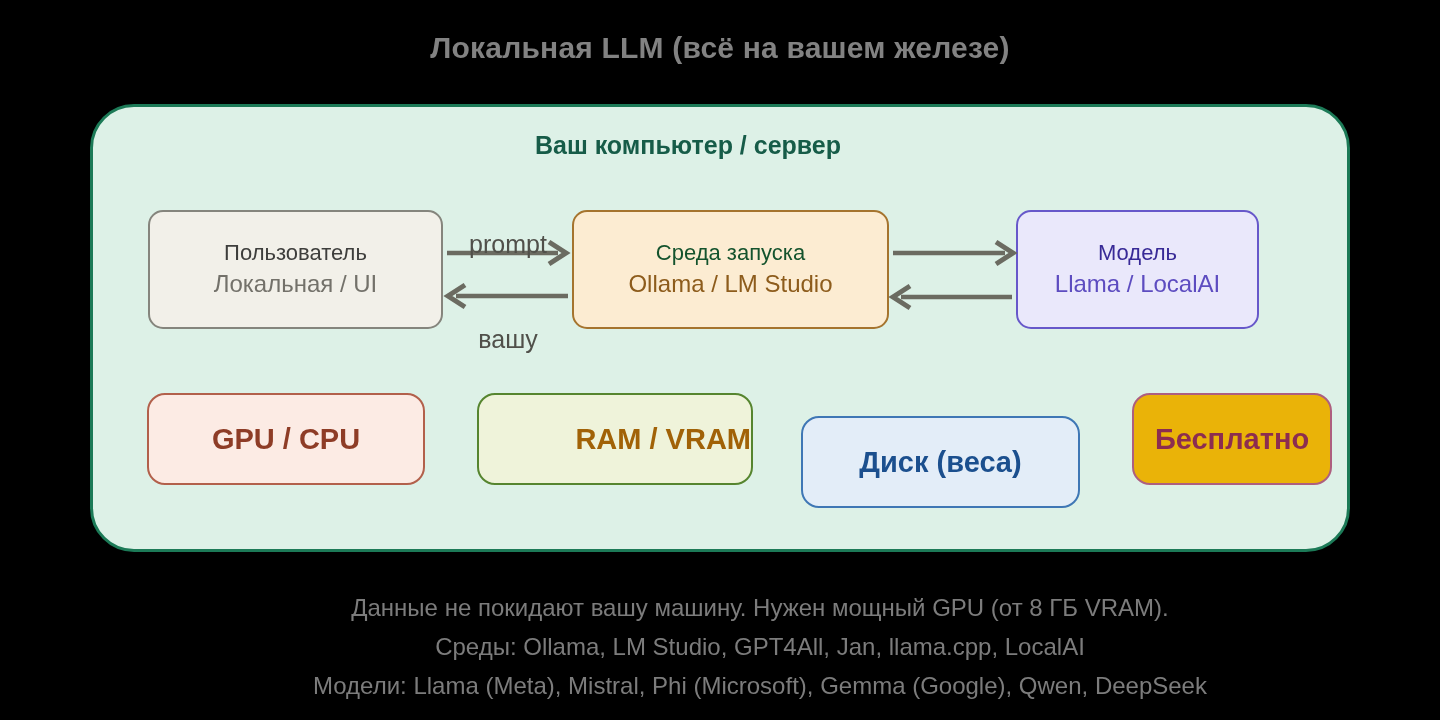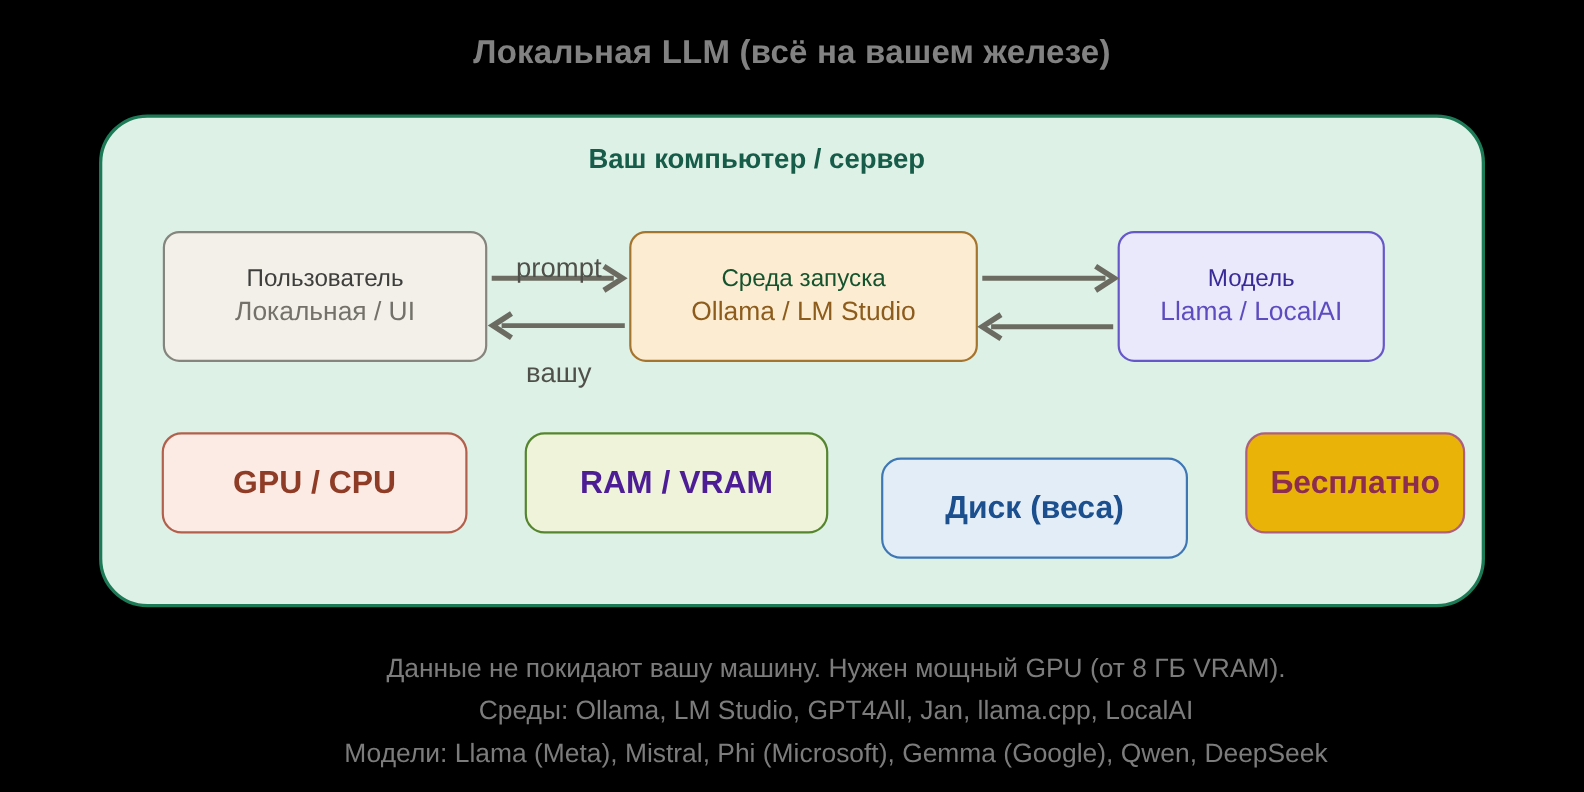--- a/index.html
+++ b/index.html
@@ -113,21 +113,21 @@
       <polyline points="910,286 893,297 910,308" stroke-width="5"></polyline>
     </g>
   </svg>
 
   <div class="arrow-label arrow-label-prompt" style="color: rgb(80, 80, 74);">prompt</div>
   <div class="arrow-label arrow-label-answer" style="color: rgb(80, 80, 74);">вашу</div>
 
   <div class="feature feature-gpu" style="background: rgb(252, 235, 228); border-color: rgb(178, 96, 75); color: rgb(142, 60, 38);">
     <span>GPU / CPU</span>
   </div>
-  <div class="feature feature-ram" style="background: rgb(239, 243, 218); border-color: rgb(86, 133, 47); color: #4c1d95;">
+  <div class="feature feature-ram" style="background: rgb(239, 243, 218); border-color: rgb(86, 133, 47); color: #a16207; justify-content: flex-end;">
     <span>RAM / VRAM</span>
   </div>
   <div class="feature feature-disk" style="background: rgb(227, 237, 248); border-color: rgb(63, 119, 181); color: rgb(27, 79, 142); margin-top: 23px;">
     <span>Диск (веса)</span>
   </div>
   <div class="feature feature-free" style="background: #eab308; border-color: rgb(173, 95, 127); color: rgb(140, 45, 80);">
     <span>Бесплатно</span>
   </div>
 
   <div class="footer" style="color: rgb(124, 124, 124);">

